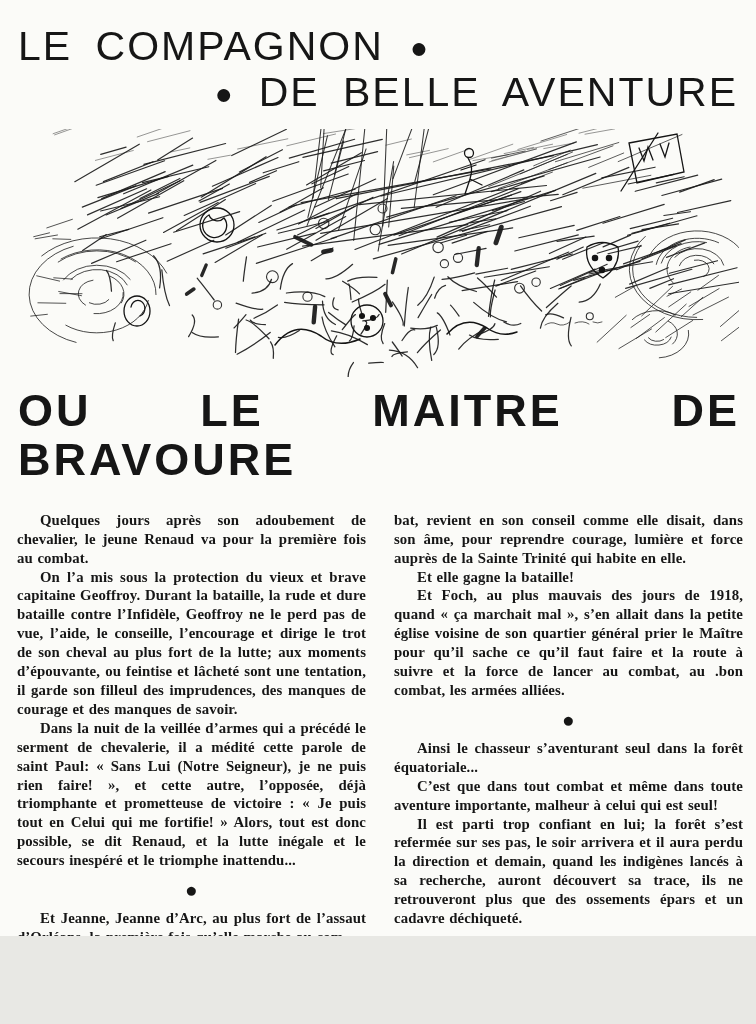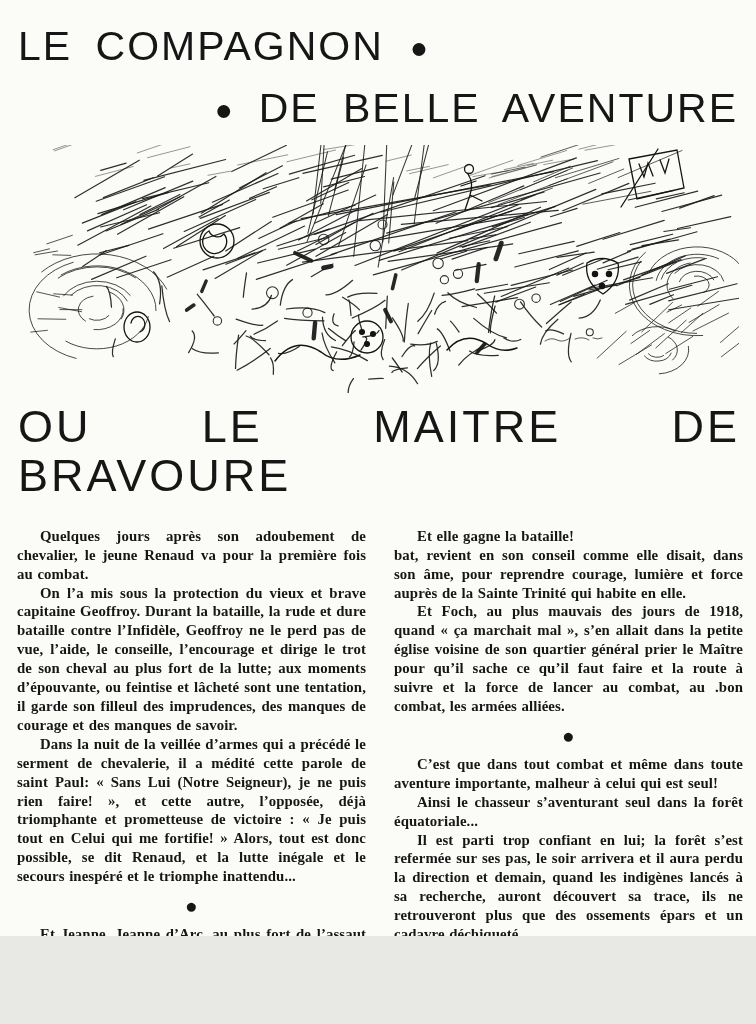--- a/index.html
+++ b/index.html
@@ -10,30 +10,30 @@
     background:var(--paper); color:var(--ink);
     overflow:hidden;
     font-family:"Liberation Serif", serif;
   }
   
   .masthead{ padding:24px 14px 0 18px; font-family:"Liberation Sans", sans-serif; }
   .title-line{ font-size:41px; font-weight:400; letter-spacing:2px; line-height:1.12; white-space:nowrap; }
   .title-line .bullet{ font-size:30px; vertical-align:6%; letter-spacing:0; }
   .t1{ text-align:left; word-spacing:10px; }
   .t1 .bullet{ margin-left:26px; }
-  .t2{ text-align:right; padding-right:4px; margin-top:16px; word-spacing:10px; }
+  .t2{ text-align:right; padding-right:4px; margin-top:0; word-spacing:10px; }
   .t2 .bullet{ margin-right:26px; }
   
   .illu-wrap{ margin:13px auto 0; width:722px; height:248px; }
   svg{ display:block; }
   
   .subtitle{
     margin:9px 16px 0 18px;
     font-family:"Liberation Sans", sans-serif;
-    font-size:45px; font-weight:400; letter-spacing:3px; line-height:1.1;
+    font-size:45px; font-weight:700; letter-spacing:3px; line-height:1.1;
     text-align:justify; text-align-last:justify;
   }
   
   .columns{
     margin:26px 13px 0 17px;
     display:grid; grid-template-columns:1fr 1fr; column-gap:28px;
     font-size:14.8px; line-height:18.9px; font-weight:700;
     text-align:justify; letter-spacing:.1px; word-spacing:.8px;
   }
   .col p{ margin:0; text-indent:23px;font-family:Liberation Serif, serif; }
@@ -441,31 +441,31 @@
 
         <p class="para p">Dans la nuit de la veillée d’armes qui a précédé le serment de chevalerie, il a médité cette parole de saint Paul: « Sans Lui (Notre Seigneur), je ne puis rien faire! », et cette autre, l’opposée, déjà triomphante et prometteuse de victoire : « Je puis tout en Celui qui me fortifie! » Alors, tout est donc possible, se dit Renaud, et la lutte inégale et le secours inespéré et le triomphe inattendu...</p>
 
 
         <p class="para dot">●</p>
 
         <p class="para p">Et Jeanne, Jeanne d’Arc, au plus fort de l’assaut d’Orléans, la première fois qu’elle marche au com-</p>
       </div>
     <div class="col">
 
+        <p class="para cont">bat, revient en son conseil comme elle disait, dans son âme, pour reprendre courage, lumière et force auprès de la Sainte Trinité qui habite en elle.</p>
+
         <p class="para p">Et elle gagne la bataille!</p>
 
-        <p class="para cont">bat, revient en son conseil comme elle disait, dans son âme, pour reprendre courage, lumière et force auprès de la Sainte Trinité qui habite en elle.</p>
-
         <p class="para p">Et Foch, au plus mauvais des jours de 1918, quand « ça marchait mal », s’en allait dans la petite église voisine de son quartier général prier le Maître pour qu’il sache ce qu’il faut faire et la route à suivre et la force de lancer au combat, au .bon combat, les armées alliées.</p>
 
         <p class="para dot">●</p>
 
+        <p class="para p">Ainsi le chasseur s’aventurant seul dans la forêt équatoriale...</p>
+
         <p class="para p">C’est que dans tout combat et même dans toute aventure importante, malheur à celui qui est seul!</p>
-
-        <p class="para p">Ainsi le chasseur s’aventurant seul dans la forêt équatoriale...</p>
 
         <p class="para p">Il est parti trop confiant en lui; la forêt s’est refermée sur ses pas, le soir arrivera et il aura perdu la direction et demain, quand les indigènes lancés à sa recherche, auront découvert sa trace, ils ne retrouveront plus que des ossements épars et un cadavre déchiqueté.</p>
 
 
         <p class="para dot">●</p>
 
         <p class="para p">Car Alain Gerbault est une exception de bravoure solitaire et malgré tout il a eu une fameuse chance!</p>
       </div>
   </div>
 

